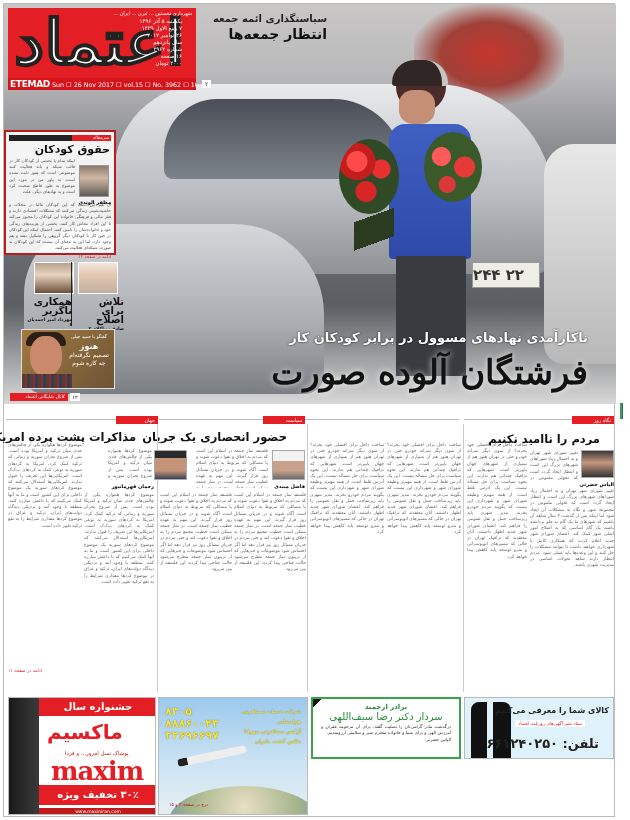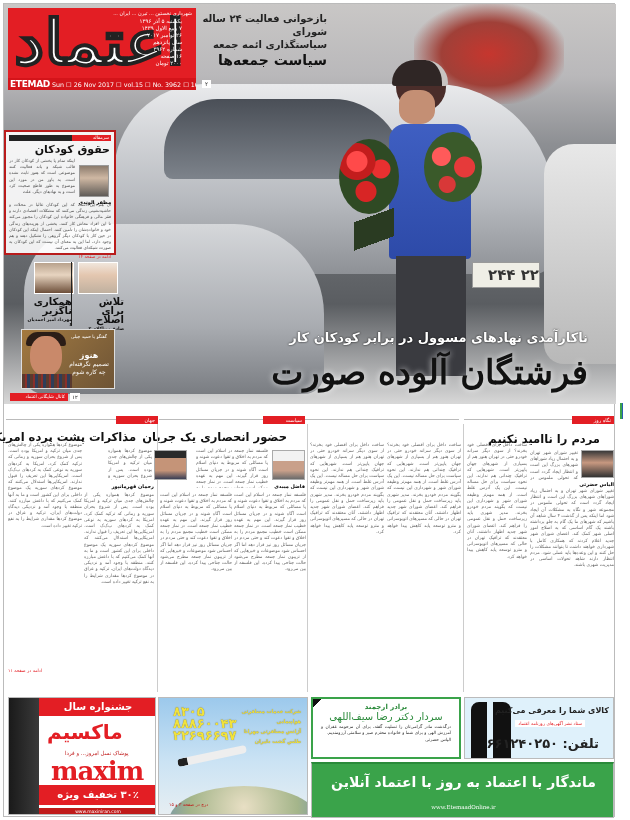--- a/index.html
+++ b/index.html
@@ -6,21 +6,21 @@
 body{width:630px;height:820px;background:#fff;font-family:"DejaVu Sans",sans-serif;position:relative;overflow:hidden}
 .page{position:absolute;left:3px;top:3px;width:612px;height:814px;border:1px solid #bbb;background:#fff}
 
 .hero{position:absolute;left:0;top:0;width:612px;height:400px;overflow:hidden;
  background:linear-gradient(180deg,#c9c7c6 0%,#b9b8ba 18%,#8d8f93 35%,#6f7276 55%,#5a5d61 75%,#d8d8d8 100%)}
 .hero .blur-red{position:absolute;left:410px;top:0;width:150px;height:100px;background:radial-gradient(ellipse at center,#c6362e 0%,#a04038 45%,rgba(160,60,50,0) 75%)}
 .hero .car1{position:absolute;left:110px;top:80px;width:440px;height:190px;border-radius:90px 120px 20px 20px;background:linear-gradient(180deg,#e9eaec,#b8bbc0 60%,#8e9196)}
 .hero .car1win{position:absolute;left:160px;top:95px;width:240px;height:80px;border-radius:60px 80px 10px 10px;background:linear-gradient(180deg,#4a4f57,#7d838b)}
 .hero .car2{position:absolute;left:20px;top:220px;width:300px;height:170px;border-radius:70px 90px 20px 20px;background:linear-gradient(180deg,#d5d7da,#a9acb1 60%,#7a7d82)}
 .hero .car3{position:absolute;left:540px;top:140px;width:80px;height:220px;border-radius:30px 0 0 20px;background:linear-gradient(180deg,#e8e8e8,#b8b8b8)}
-.hero .plate{position:absolute;left:468px;top:258px;width:68px;height:26px;background:#efeee6;border:1px solid #999;font-size:15px;font-weight:bold;color:#333;text-align:right;line-height:24px;letter-spacing:2px}
+.hero .plate{position:absolute;left:468px;top:258px;width:68px;height:26px;background:#efeee6;border:1px solid #999;font-size:15px;font-weight:bold;color:#333;text-align:left;line-height:24px;letter-spacing:2px}
 .hero .boy-head{position:absolute;left:392px;top:58px;width:50px;height:50px;border-radius:50%;background:#4a2d2a}
 .hero .boy-cap{position:absolute;left:388px;top:56px;width:56px;height:26px;border-radius:28px 28px 4px 4px;background:#2f2625;border-right:6px solid #c8c4c2}
 .hero .boy-face{position:absolute;left:395px;top:86px;width:36px;height:34px;border-radius:40%;background:#c48f74}
 .hero .boy-shirt{position:absolute;left:385px;top:120px;width:82px;height:135px;border-radius:16px 16px 4px 4px;background:linear-gradient(180deg,#3f5fc2,#2d4aa8)}
 .hero .boy-pants{position:absolute;left:392px;top:252px;width:70px;height:120px;background:#3a3b40}
 .hero .flowers1{position:absolute;left:335px;top:135px;width:60px;height:75px;border-radius:50%;background:radial-gradient(circle at 30% 30%,#ff4a4a 0 10px,#c31d1d 11px 18px,transparent 19px),radial-gradient(circle at 70% 40%,#e83030 0 9px,transparent 10px),radial-gradient(circle at 45% 70%,#d82525 0 10px,transparent 11px),#2f4a24}
 .hero .flowers2{position:absolute;left:420px;top:128px;width:58px;height:70px;border-radius:50%;background:radial-gradient(circle at 30% 35%,#ff5a5a 0 9px,transparent 10px),radial-gradient(circle at 70% 50%,#e63a3a 0 10px,transparent 11px),radial-gradient(circle at 40% 75%,#d83838 0 8px,transparent 9px),#3a5a2a}
 .hero .stems{position:absolute;left:350px;top:190px;width:40px;height:80px;background:linear-gradient(160deg,transparent 30%,#2a3b22 30%,#2a3b22 60%,transparent 60%)}
 
 .mast{position:absolute;left:4px;top:4px;width:188px;height:82px;background:#e31e24}
@@ -52,21 +52,21 @@
 .mini-cap .t{font-size:10px;font-weight:bold;line-height:9px}
 .mini-cap .a{font-size:4.5px;font-weight:bold;margin-top:2px}
 .mc1{left:20px}.mc2{left:72px}
 .mini-sep{position:absolute;left:67px;top:258px;width:1px;height:64px;background:#222}
 .bigph{position:absolute;left:17px;top:325px;width:94px;height:60px;background:linear-gradient(135deg,#a4793e,#8d6b3d 40%,#6e5435);border:1px solid #ddd;overflow:hidden}
 .bigph .face{position:absolute;left:8px;top:6px;width:32px;height:40px;border-radius:45%;background:#c9896a}
 .bigph .hair{position:absolute;left:4px;top:2px;width:40px;height:14px;border-radius:20px 20px 4px 4px;background:#2b1d17}
 .bigph .shirt{position:absolute;left:0;top:44px;width:50px;height:18px;background:repeating-linear-gradient(90deg,#5a3a2e 0 3px,#8a2f2a 3px 5px,#2f3d58 5px 8px)}
 .bigph .q{position:absolute;right:3px;top:4px;width:44px;direction:rtl;text-align:center;color:#fff}
 .bigph .q .s{font-size:4.5px}
-.bigph .q .m{font-size:8px;font-weight:bold;margin-top:12px}
+.bigph .q .m{font-size:8px;font-weight:bold;margin-top:3px}
 .bigph .q .n{font-size:6px;line-height:8px}
 .ch-bar{position:absolute;left:6px;top:389px;width:58px;height:8px;background:#e31e24;font-size:4.6px;color:#fff;direction:rtl;text-align:right;padding-right:3px;line-height:8px}
 .ch-num{position:absolute;left:66px;top:389px;width:10px;height:8px;background:#fff;font-size:5px;text-align:center;line-height:8px}
 
 .kicker{position:absolute;right:26px;top:326px;font-size:13px;font-weight:bold;color:#fff;direction:rtl;text-shadow:0 0 2px #000}
 .headline{position:absolute;right:26px;top:348px;font-family:"DejaVu Serif",serif;font-size:34px;font-weight:bold;color:#111;direction:rtl;letter-spacing:-1px;text-shadow:0 0 6px rgba(255,255,255,.8)}
 .sidebar-strip{position:absolute;left:616px;top:399px;width:3px;height:16px;background:linear-gradient(90deg,#3aa34a 0 50%,#2a5db0 50%)}
 
 .sec-rule{position:absolute;top:415px;height:1px;background:#bbb}
 .sec-tag{position:absolute;top:412px;height:8px;background:#e31e24;color:#fff;font-size:5px;line-height:8px;direction:rtl;padding-right:3px;text-align:right}
@@ -80,21 +80,21 @@
 .ad{position:absolute;border:1px solid #bbb;overflow:hidden}
 .ad-maxim{left:4px;top:693px;width:148px;height:118px;background:#fff}
 .ad-maxim .top{position:absolute;left:30px;top:0;width:118px;height:18px;background:#e31e24;color:#fff;font-size:10px;font-weight:bold;text-align:center;line-height:18px;direction:rtl}
 .ad-maxim .suit{position:absolute;left:0;top:0;width:30px;height:118px;background:linear-gradient(90deg,#1a1a1a,#3a3a3a)}
 .ad-maxim .fa{position:absolute;left:38px;top:22px;font-size:20px;font-weight:bold;color:#e31e24;direction:rtl}
 .ad-maxim .tag{position:absolute;left:56px;top:52px;font-size:5.5px;color:#c01a1a;direction:rtl}
 .ad-maxim .en{position:absolute;left:42px;top:58px;font-family:"DejaVu Serif",serif;font-size:26px;font-weight:bold;color:#e31e24;letter-spacing:-1px}
 .ad-maxim .off{position:absolute;left:30px;top:87px;width:118px;height:20px;background:#e31e24;color:#fff;direction:rtl;text-align:center;font-size:10px;font-weight:bold;line-height:20px}
 .ad-maxim .url{position:absolute;left:30px;top:110px;width:118px;height:8px;background:#c01a1a;color:#fff;font-size:4.5px;text-align:center;line-height:8px}
 .ad-travel{left:154px;top:693px;width:150px;height:118px;background:linear-gradient(180deg,#9cc9ec,#cbe3f4 55%,#e6eef2)}
-.ad-travel .phones{position:absolute;left:14px;top:8px;font-size:13px;font-weight:bold;color:#f2e33a;line-height:12px;text-shadow:0 0 1px #555}
+.ad-travel .phones{position:absolute;left:6px;top:8px;font-size:11px;font-weight:bold;color:#f2e33a;line-height:12px;text-shadow:0 0 1px #555}
 .ad-travel .names{position:absolute;right:6px;top:8px;width:80px;font-size:5px;font-weight:bold;color:#f2e33a;line-height:10px;direction:rtl;text-align:right;text-shadow:0 0 1px #555}
 .ad-travel .plane{position:absolute;left:18px;top:54px;width:70px;height:8px;background:#eee;border-radius:4px;transform:rotate(-12deg);border-left:10px solid #222}
 .ad-travel .globe{position:absolute;left:10px;top:88px;width:150px;height:70px;border-radius:50%;background:radial-gradient(circle at 50% 30%,#e8dfc4,#a4b58a 60%,#6a8fb0)}
 .ad-travel .note{position:absolute;left:10px;top:104px;font-size:4.5px;color:#c01a1a;direction:rtl}
 .ad-obit{left:307px;top:693px;width:150px;height:62px;background:#fff;border:2px solid #3aa34a}
 .ad-obit .t1{text-align:center;font-size:7px;font-weight:bold;color:#2a8a3a;margin-top:4px;direction:rtl}
 .ad-obit .t2{text-align:center;font-size:10px;font-weight:normal;color:#2a8a3a;direction:rtl}
 .ad-obit .t3{font-size:4.4px;line-height:6px;color:#333;direction:rtl;text-align:justify;padding:2px 8px 0}
 .ad-obit .sig{font-size:4.4px;color:#333;direction:rtl;padding-right:8px;margin-top:1px}
 .ad-obit .ribbon{position:absolute;left:0;top:0;width:14px;height:14px;background:linear-gradient(135deg,#111 0 30%,transparent 30%)}
@@ -141,23 +141,22 @@
       <div>۱۶ صفحه</div>
       <div>۲۰۰۰ تومان</div>
     </div>
     <div class="mast-bar">
       <b>ETEMAD</b>
       <span>Sun ☐ 26  Nov 2017 ☐ vol.15 ☐ No. 3962 ☐ 16 Pages ☐ 20000 Rials</span>
     </div>
   </div>
 
   <div class="teaser">
-    <div class="l1">بازخوانی فعالیت ۲۴ ساله شورای</div>
     <div class="l2">سیاستگذاری ائمه جمعه</div>
-    <div class="l3">سیاست جمعه‌ها</div>
+    <div class="l3">انتظار جمعه‌ها</div>
   </div>
   <div class="pg-badge">۲</div>
 
   <div class="edbox">
     <div class="bar">
         <span>سرمقاله</span>
       </div>
     <h3>حقوق کودکان</h3>
     <div class="ph"></div>
     <div class="auth">مظفر الوندی</div>
@@ -265,17 +264,13 @@
     <div class="sig">الیاس حضرتی</div>
   </div>
 
   <div class="ad ad-goods">
     <div class="men"></div>
     <div class="h">کالای شما را معرفی می‌کنیم</div>
     <div class="s">ستاد نشر آگهی‌های روزنامه اعتماد</div>
     <div class="p">تلفن: ۶۶۱۲۴۰۲۵۰</div>
   </div>
 
-  <div class="ad ad-online">
-    <div class="t">ماندگار با اعتماد به روز با اعتماد آنلاین</div>
-    <div class="u">www.EtemaadOnline.ir</div>
-  </div>
 </div>
 
 </body></html>

